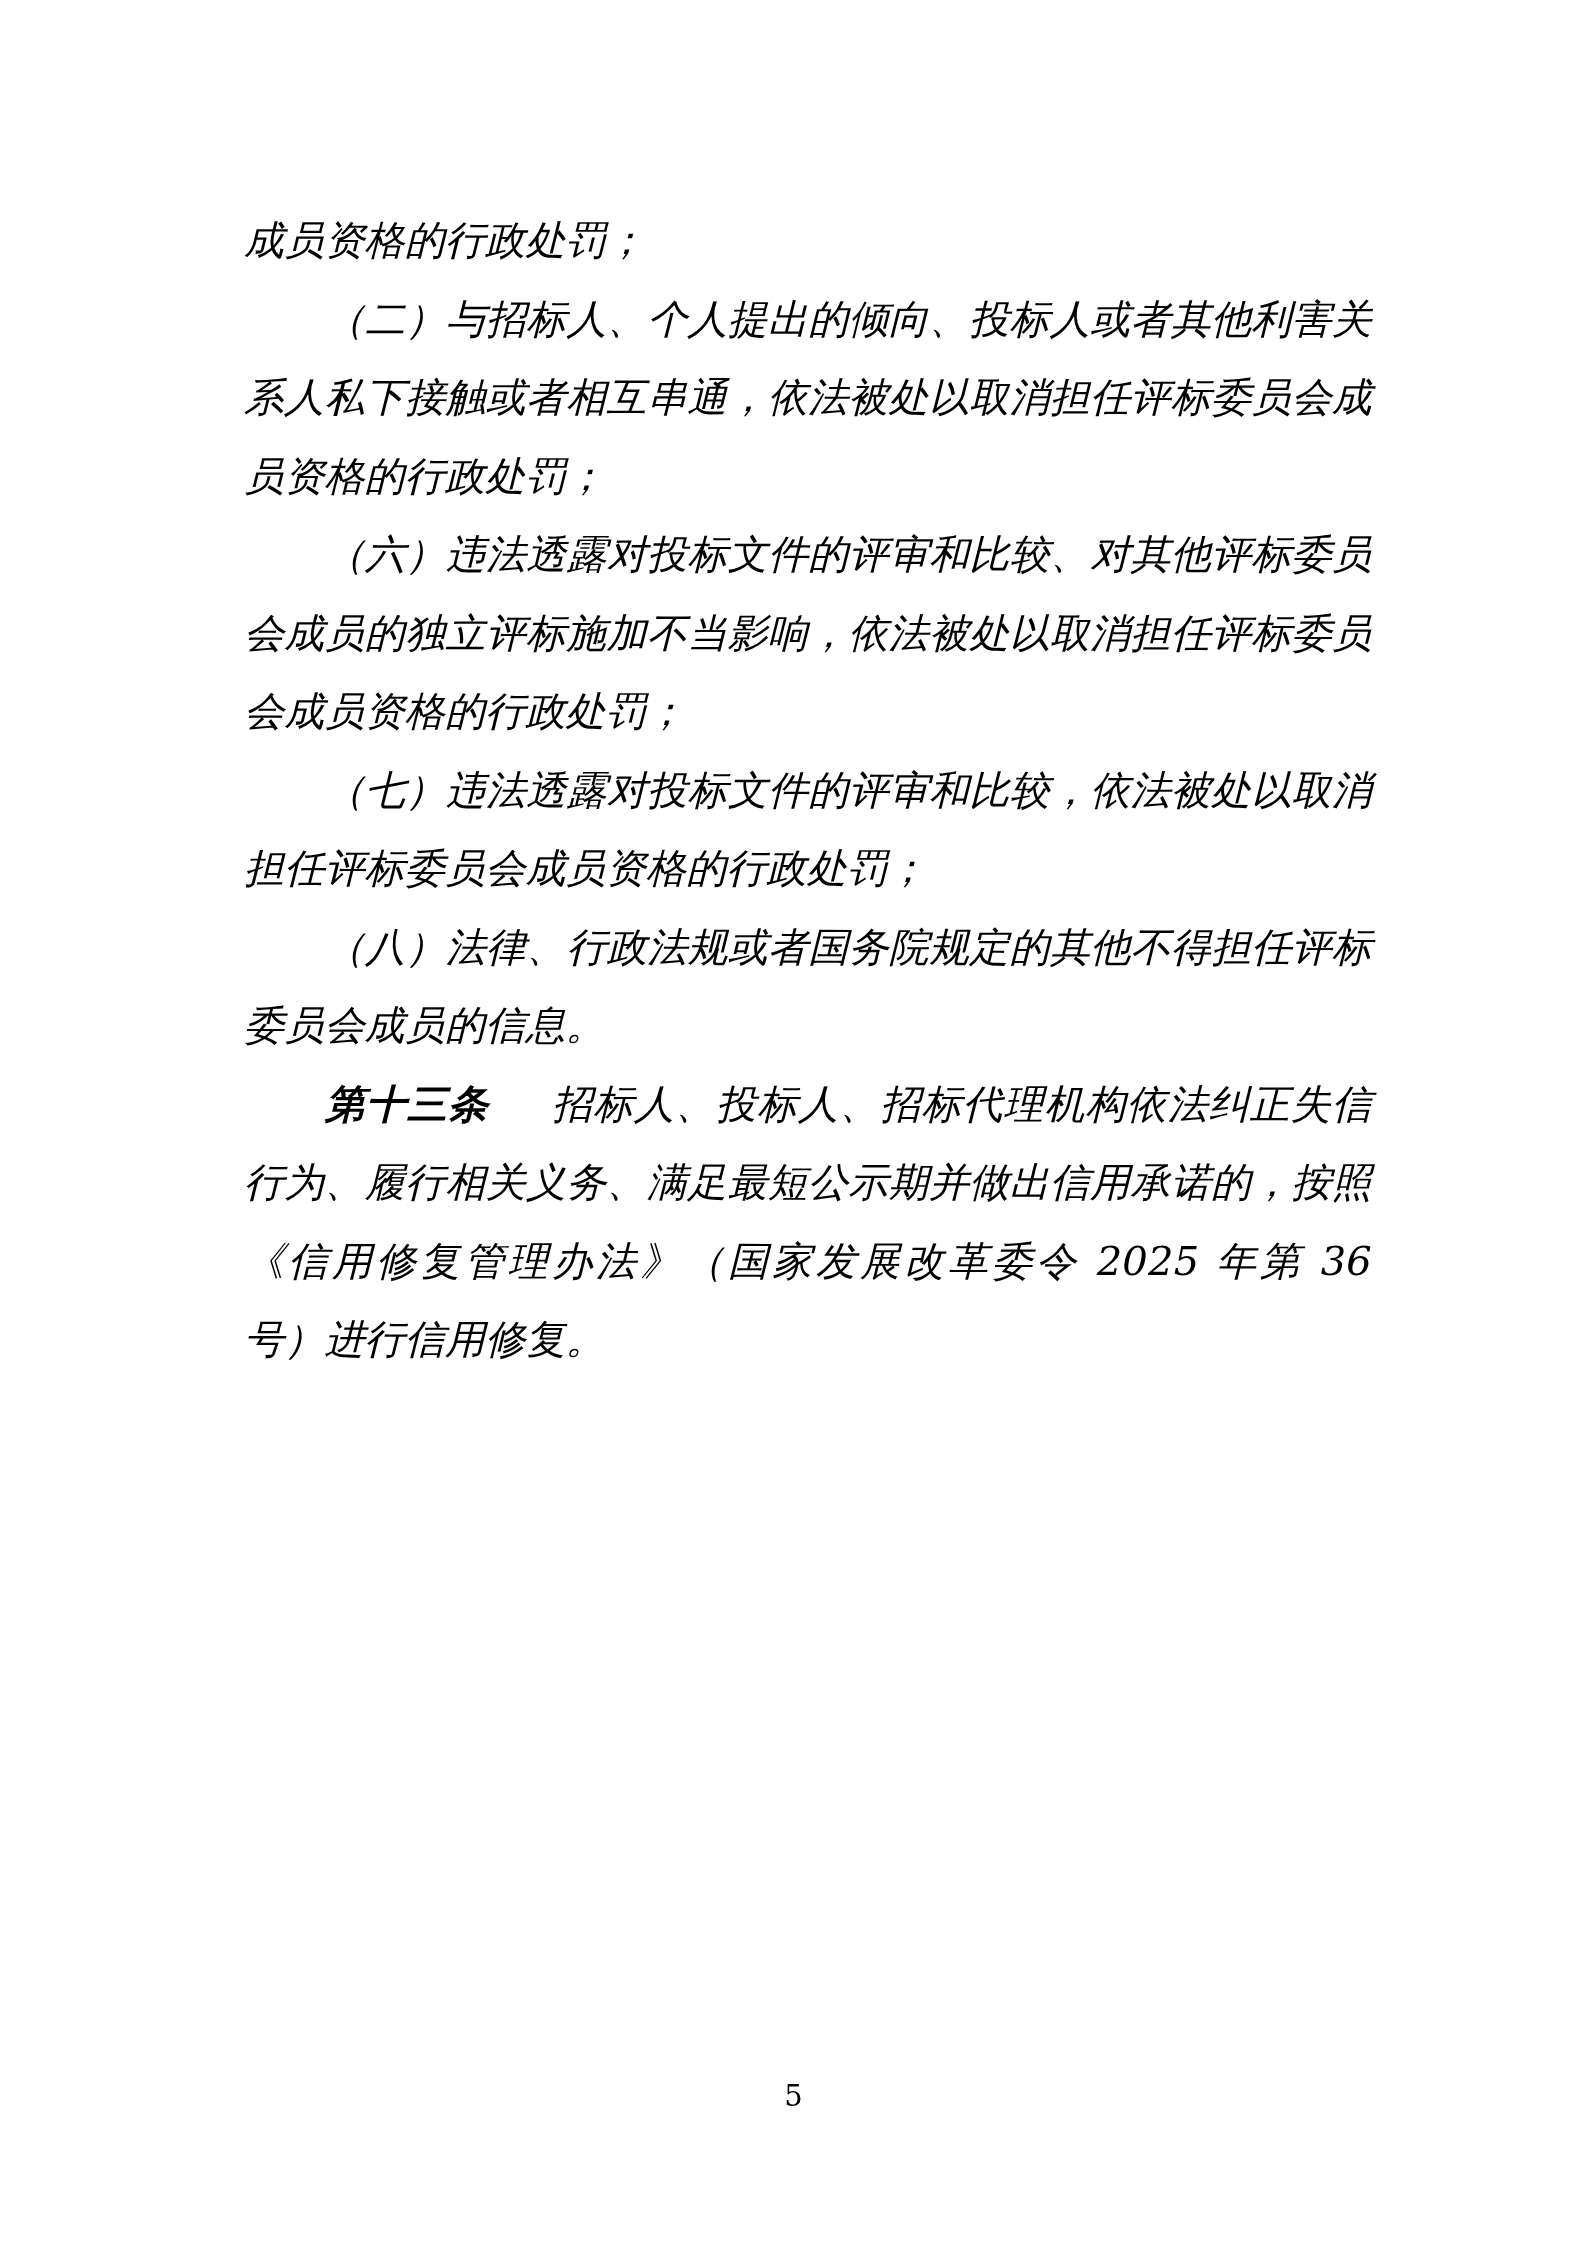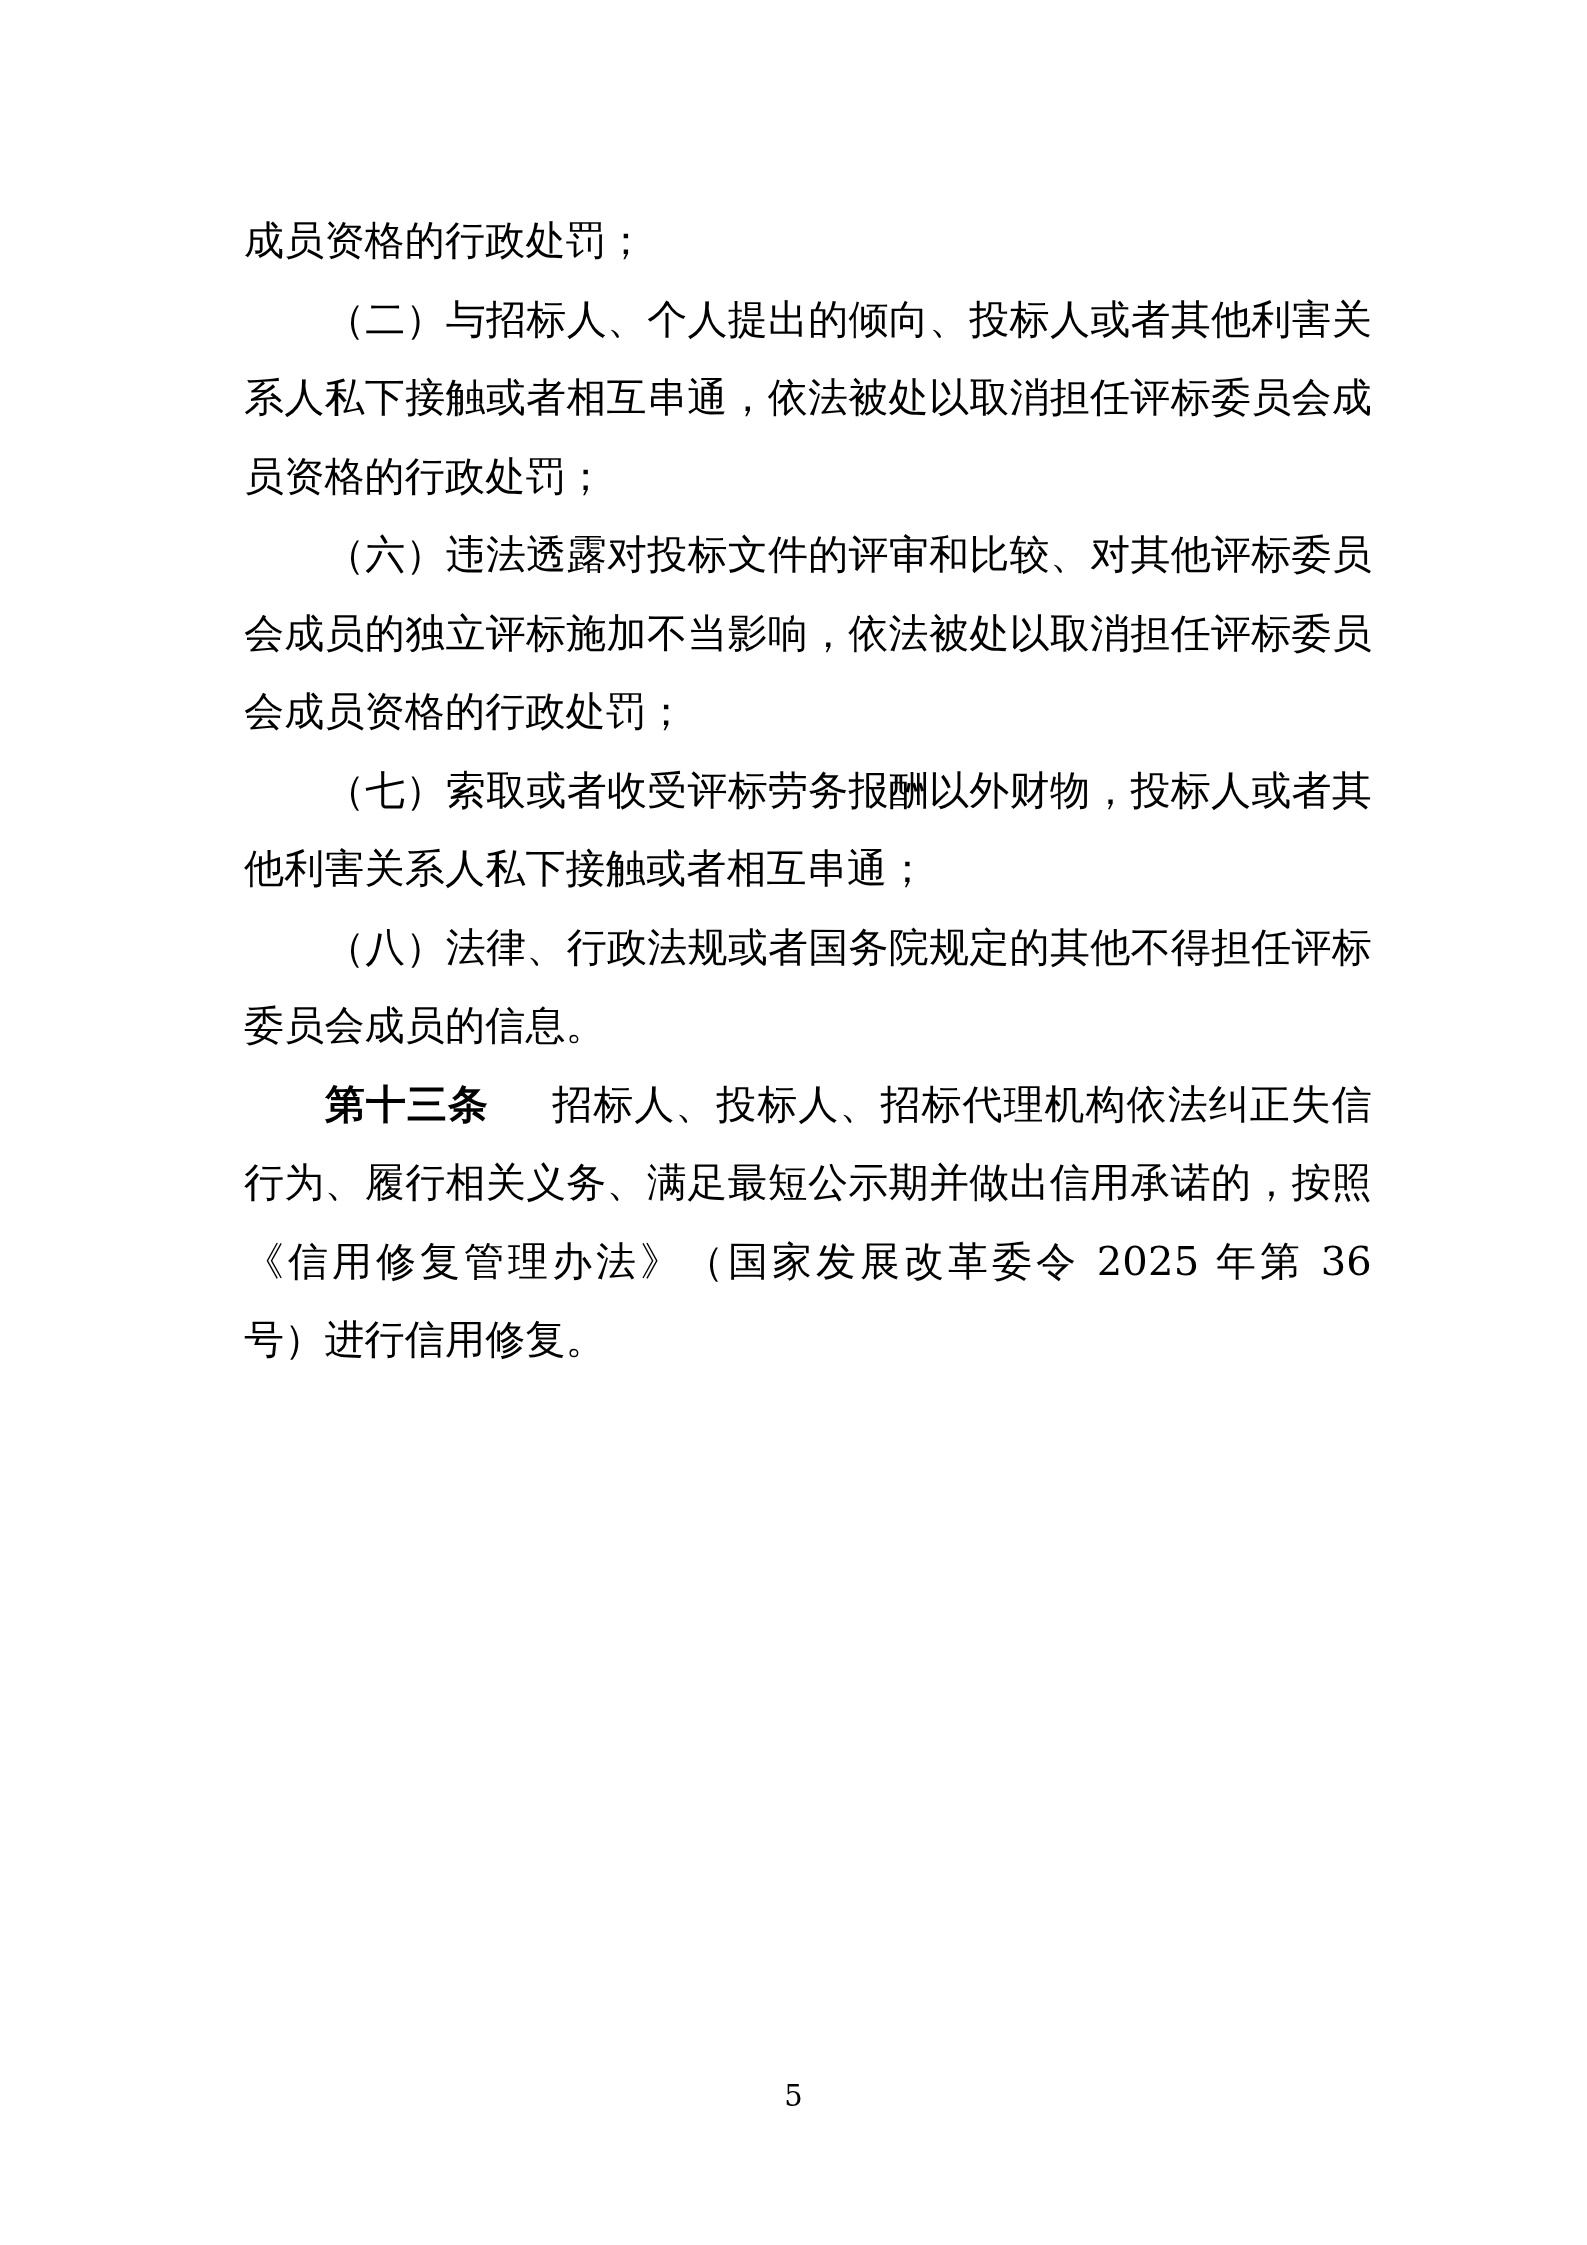--- a/index.html
+++ b/index.html
@@ -31,20 +31,21 @@
   }
   .para {
     margin: 0;
     padding: 0;
     font-size: 40px;
     line-height: 78.5px;
     text-align: justify;
     text-justify: inter-ideograph;
     word-break: break-all;
     letter-spacing: 0.2px;
+    font-style: italic;
   }
   .para.indent {
     text-indent: 81px;
   }
   .article-label {
     font-weight: bold;
     margin-right: 63px;
   }
   .page-number {
     position: absolute;
@@ -57,18 +58,18 @@
   }
 </style>
 </head>
 <body>
 
 <div class="page">
   <div class="text-body">
       <p class="para">成员资格的行政处罚；</p>
       <p class="para indent">（二）与招标人、个人提出的倾向、投标人或者其他利害关系人私下接触或者相互串通，依法被处以取消担任评标委员会成员资格的行政处罚；</p>
       <p class="para indent">（六）违法透露对投标文件的评审和比较、对其他评标委员会成员的独立评标施加不当影响，依法被处以取消担任评标委员会成员资格的行政处罚；</p>
-      <p class="para indent">（七）索取或者收受评标劳务报酬以外财物，投标人或者其他利害关系人私下接触或者相互串通；</p>
+      <p class="para indent">（七）违法透露对投标文件的评审和比较，依法被处以取消担任评标委员会成员资格的行政处罚；</p>
       <p class="para indent">（八）法律、行政法规或者国务院规定的其他不得担任评标委员会成员的信息。</p>
       <p class="para indent"><span class="article-label">第十三条</span>招标人、投标人、招标代理机构依法纠正失信行为、履行相关义务、满足最短公示期并做出信用承诺的，按照《信用修复管理办法》（国家发展改革委令 2025 年第 36 号）进行信用修复。</p>
     </div>
   <div class="page-number">5</div>
 </div>
 
 </body></html>

